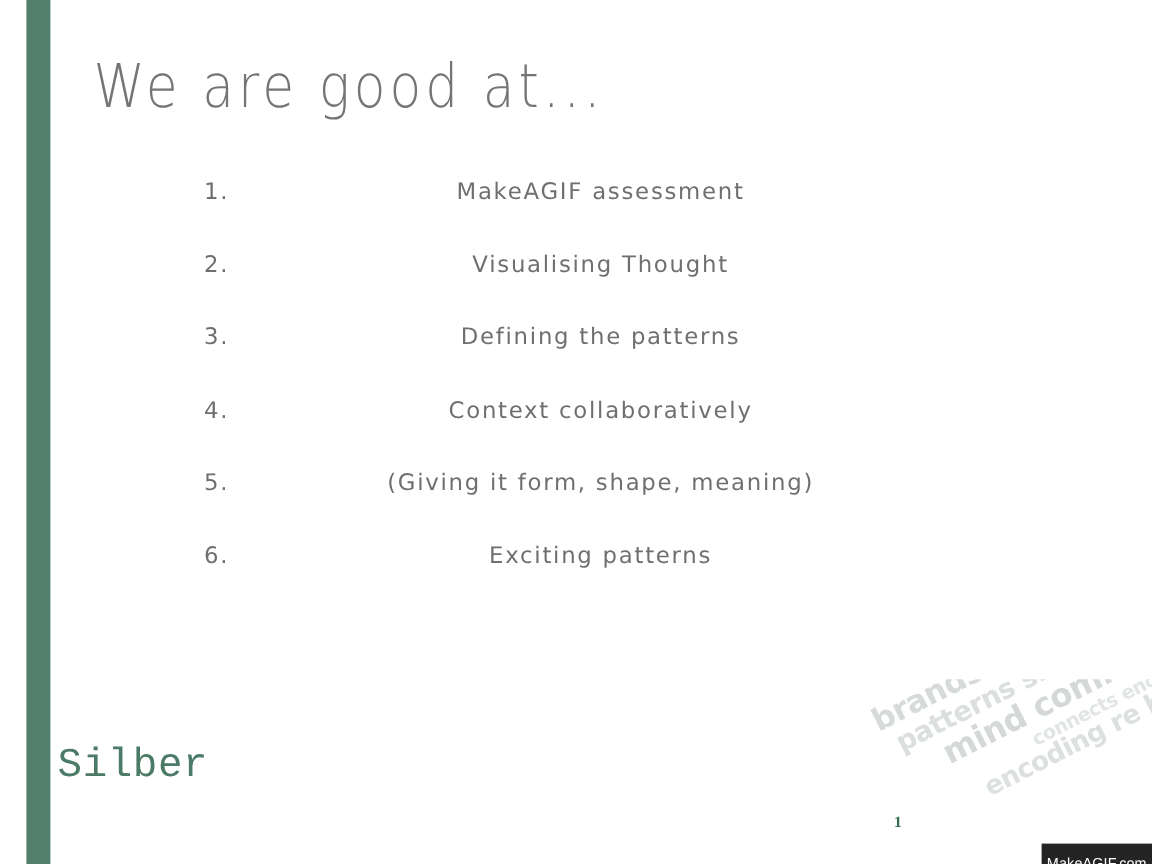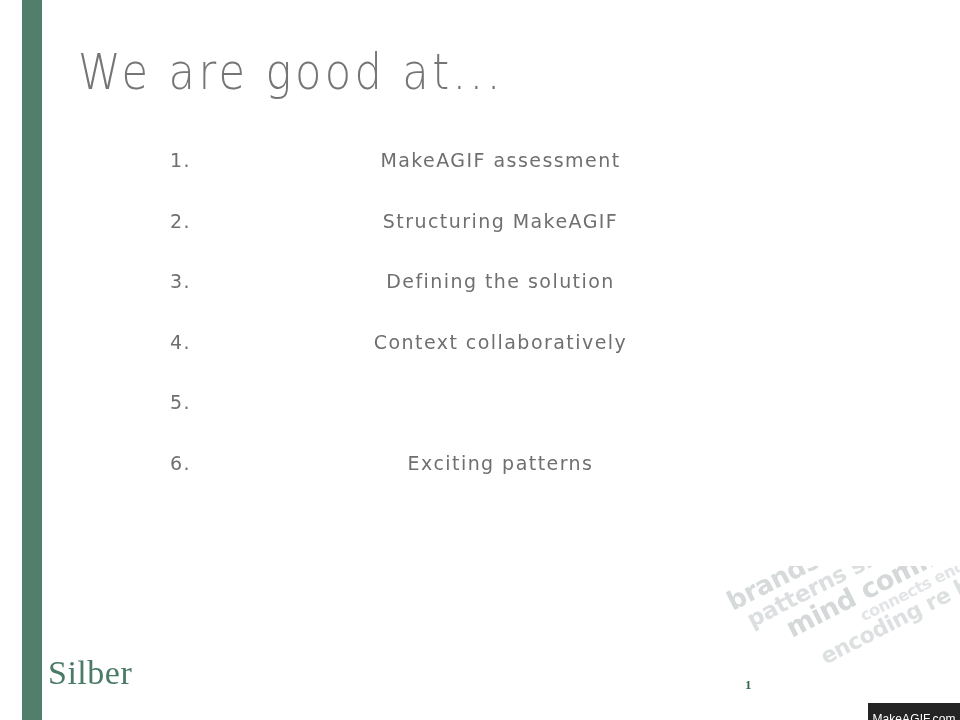--- a/index.html
+++ b/index.html
@@ -85,22 +85,22 @@
 
   .agenda-sub {
     display: block;
     white-space: nowrap;
   }
 
   
   #brand-logo {
     position: absolute;
     left: 48px;
-    top: 656px;
-    font-family: Liberation Serif, serif;
+    top: 622px;
+    font-family: Liberation Mono, monospace;
     font-size: 34px;
     font-weight: 400;
     color: #4b7a66;
     letter-spacing: 0.5px;
     line-height: 1;
   }
 
   
   #slide-number {
     position: absolute;
@@ -180,41 +180,42 @@
     <div class="agenda-item">
       <span class="agenda-number">1.</span>
       <span class="agenda-text-wrap">
         <span class="agenda-label">MakeAGIF assessment</span>
       </span>
     </div>
 
     <div class="agenda-item">
       <span class="agenda-number">2.</span>
       <span class="agenda-text-wrap">
-        <span class="agenda-label">Structuring MakeAGIF</span>
+        <span class="agenda-label">Visualising Thought</span>
       </span>
     </div>
 
     <div class="agenda-item">
       <span class="agenda-number">3.</span>
       <span class="agenda-text-wrap">
-        <span class="agenda-label">Defining the solution</span>
+        <span class="agenda-label">Defining the patterns</span>
       </span>
     </div>
 
     <div class="agenda-item">
       <span class="agenda-number">4.</span>
       <span class="agenda-text-wrap">
         <span class="agenda-label">Context collaboratively</span>
       </span>
     </div>
 
     <div class="agenda-item">
       <span class="agenda-number">5.</span>
       <span class="agenda-text-wrap">
+        <span class="agenda-sub">(Giving it form, shape, meaning)</span>
       </span>
     </div>
 
     <div class="agenda-item">
       <span class="agenda-number">6.</span>
       <span class="agenda-text-wrap">
         <span class="agenda-label">Exciting patterns</span>
       </span>
     </div>
 

